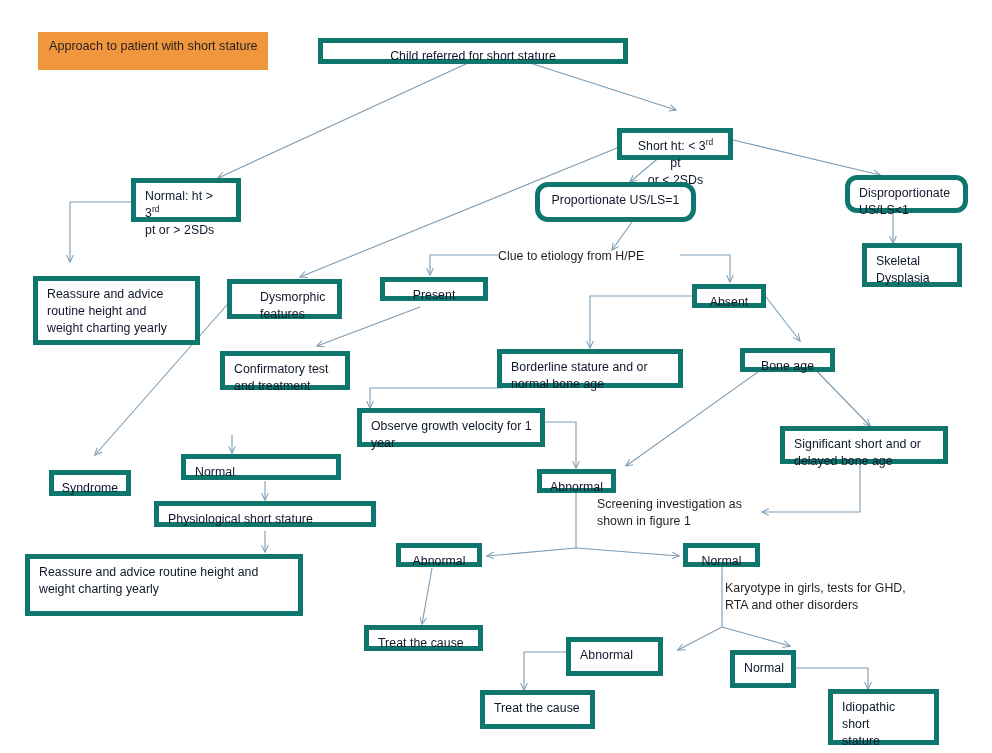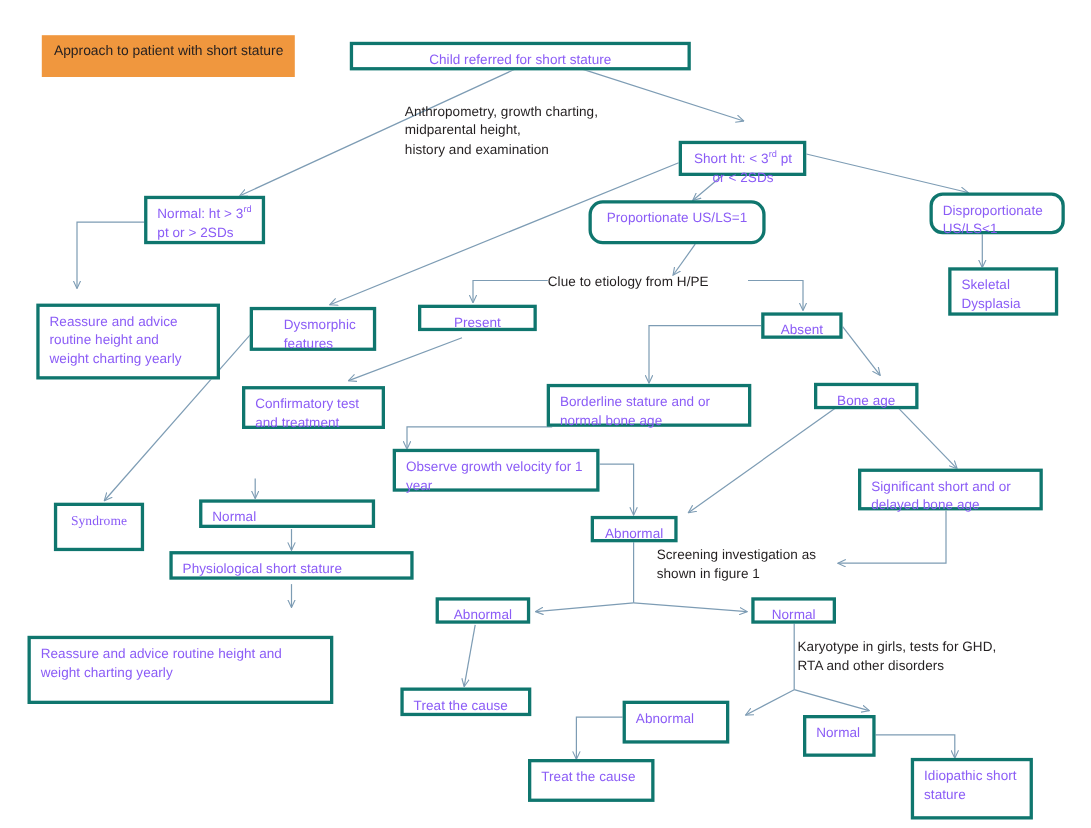--- a/index.html
+++ b/index.html
@@ -21,23 +21,23 @@
     position: absolute;
     left: 0;
     top: 0;
     width: 992px;
     height: 753px;
     pointer-events: none;
   }
   .node {
     position: absolute;
     box-sizing: border-box;
-    border: 3px solid #0f766e;
+    border: 5px solid #0f766e;
     background: #ffffff;
-    color: #8b5cf6;
+    color: #0f172a;
     font-size: 12.3px;
     line-height: 1.38;
     padding: 5px 8px 4px 9px;
     letter-spacing: 0.05px;
     z-index: 3;
   }
   .node.center {
     text-align: center;
     padding-left: 6px;
     padding-right: 6px;
@@ -173,52 +173,49 @@
 and treatment</div>
 
   <div class="node" style="left: 497px; top: 349px; width: 186px; height: 39px; white-space: pre-line;">Borderline stature and or
 normal bone age</div>
 
   <div class="node center" style="left:740px; top:348px; width:95px; height:24px;">Bone age</div>
 
   <div class="node" style="left: 357px; top: 408px; width: 188px; height: 39px; white-space: pre-line;">Observe growth velocity for 1
 year</div>
 
-  <div class="node center" style="left:49px; top:457px; width:82px; height:44px;font-family:Liberation Serif, serif;">Syndrome</div>
+  <div class="node center" style="left:49px; top:470px; width:82px; height:26px;">Syndrome</div>
 
   <div class="node" style="left:181px; top:454px; width:160px; height:26px;">Normal</div>
 
   <div class="node" style="left: 780px; top: 426px; width: 168px; height: 38px; white-space: pre-line;">Significant short and or
 delayed bone age</div>
 
   <div class="node" style="left:154px; top:501px; width:222px; height:26px;">Physiological short stature</div>
 
   <div class="node center" style="left:537px; top:469px; width:79px; height:24px;">Abnormal</div>
 
-  <div class="node" style="left: 25px; top: 578px; width: 278px; height: 62px; white-space: pre-line;">Reassure and advice routine height and
+  <div class="node" style="left: 25px; top: 554px; width: 278px; height: 62px; white-space: pre-line;">Reassure and advice routine height and
 weight charting yearly</div>
 
   <div class="node center" style="left:396px; top:543px; width:86px; height:24px;">Abnormal</div>
 
   <div class="node center" style="left:683px; top:543px; width:77px; height:24px;">Normal</div>
 
   <div class="node" style="left:364px; top:625px; width:119px; height:26px;">Treat the cause</div>
 
   <div class="node" style="left:566px; top:637px; width:97px; height:39px;">Abnormal</div>
 
   <div class="node" style="left:730px; top:650px; width:66px; height:38px;">Normal</div>
 
   <div class="node" style="left:480px; top:690px; width:115px; height:39px;">Treat the cause</div>
 
   <div class="node" style="left: 796px; top: 689px; width: 111px; height: 56px; white-space: pre-line; margin-left: 32px;">Idiopathic short
 stature</div>
 
-  <div class="free-label" style="left: 368px; top: 93px; width: 250px; white-space: pre-line;">Anthropometry, growth charting,
-midparental height,
-history and examination</div>
 
   <div class="free-label" style="left:498px; top:248px; width:186px;">Clue to etiology from H/PE</div>
 
   <div class="free-label" style="left: 597px; top: 496px; width: 180px; white-space: pre-line;">Screening investigation as
 shown in figure 1</div>
 
   <div class="free-label" style="left: 725px; top: 580px; width: 240px; white-space: pre-line;">Karyotype in girls, tests for GHD,
 RTA and other disorders</div>
 
 </div>

